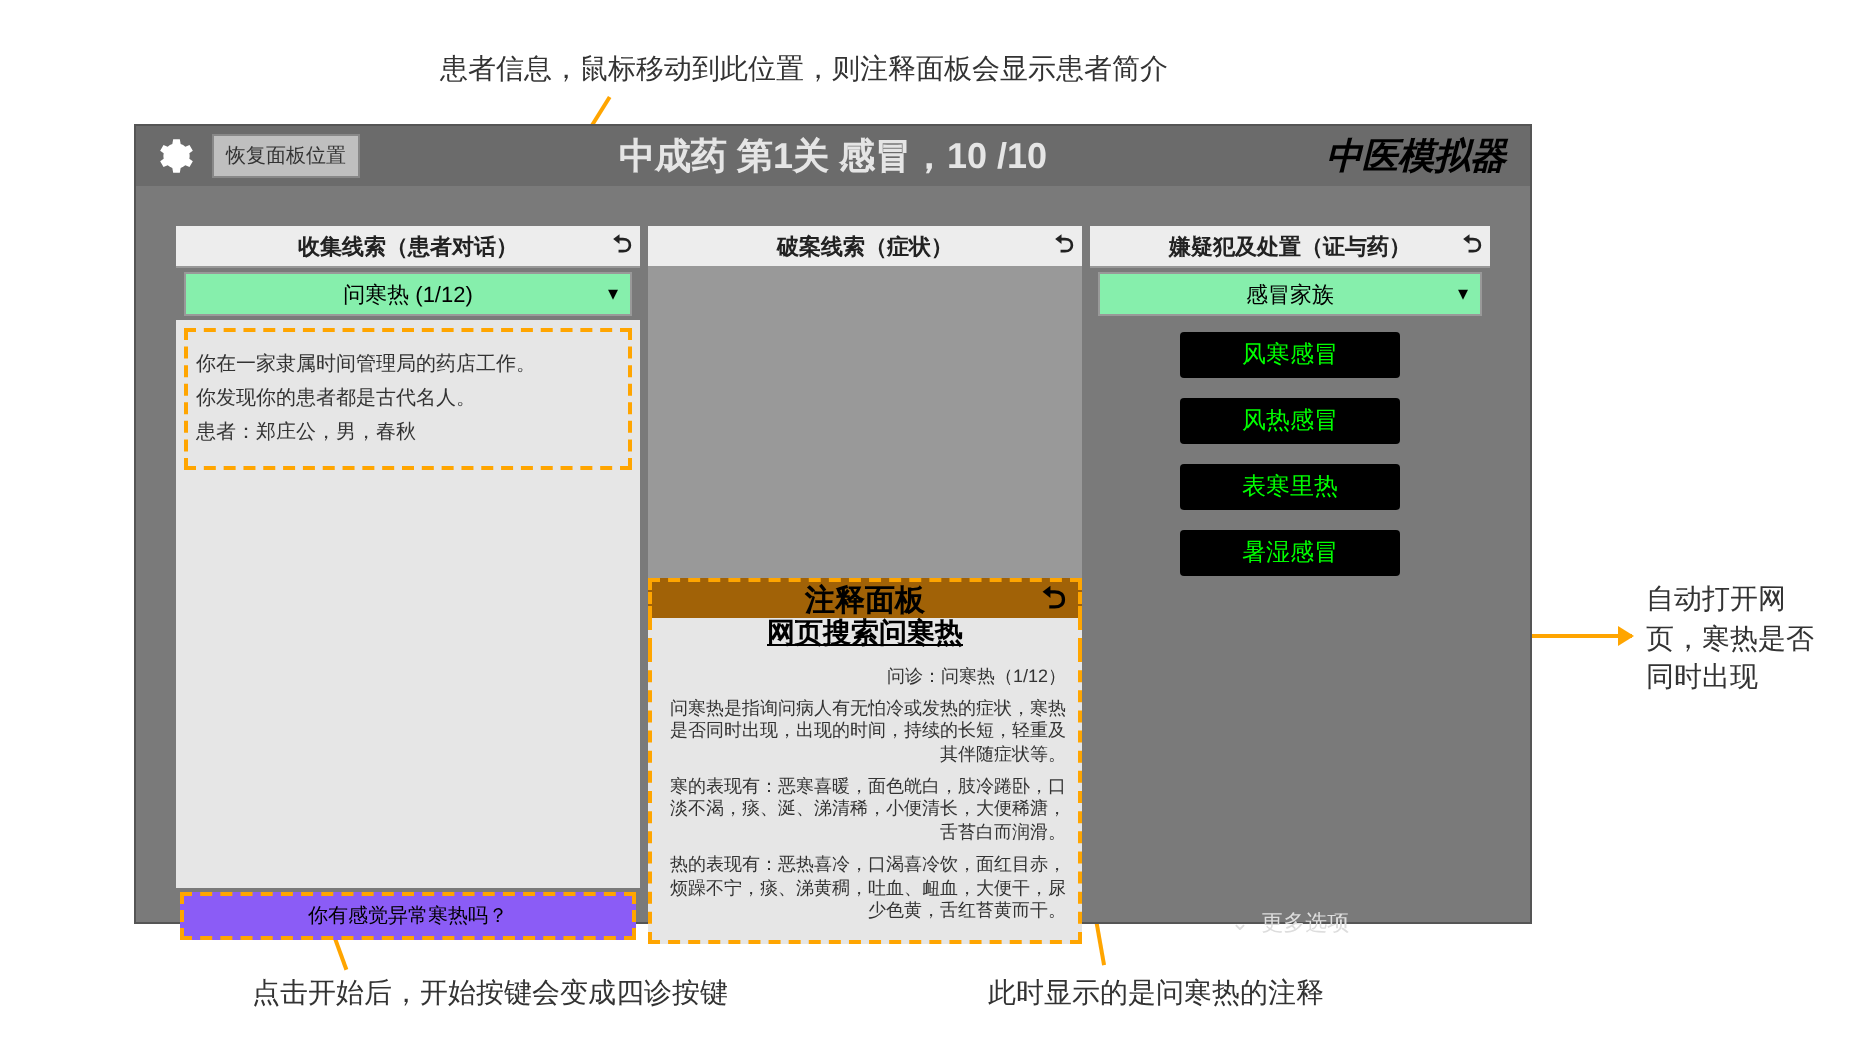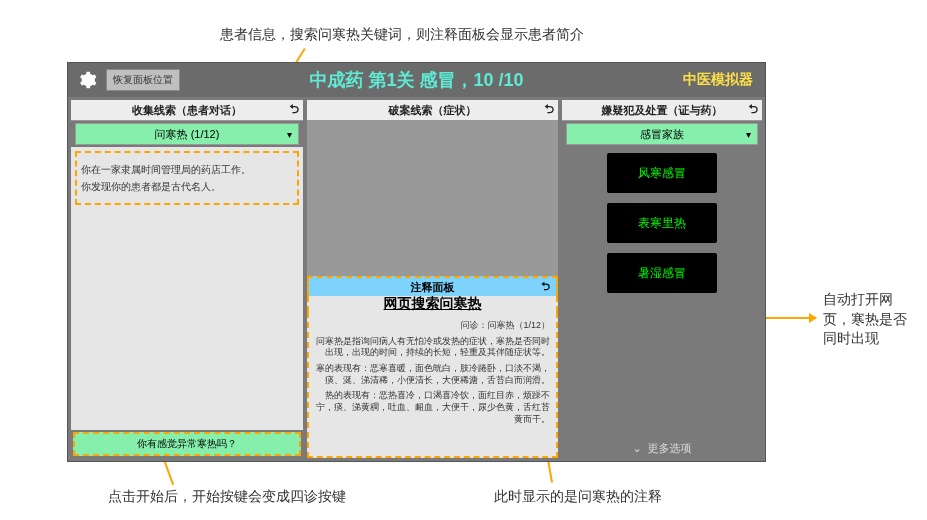--- a/index.html
+++ b/index.html
@@ -51,33 +51,34 @@
   padding: 3px 6px;
   border: 1px solid #888;
   margin-left: 4px;
 }
 .title-center {
   position: absolute;
   left: 50%;
   transform: translateX(-50%);
   font-size: 18px;
   font-weight: bold;
-  color: #5eead4;
+  color: #e5e5e5;
 }
 .title-right {
   position: absolute;
   right: 12px;
-  font-size: 14px;
-  font-weight: bold;
-  color: #fde047;
+  font-size: 18px;
+  font-weight: bold;
+  color: #000000;
+  font-style: italic;
 }
 .panels {
   flex: 1;
   display: flex;
-  padding: 3px;
+  padding: 20px;
   gap: 4px;
 }
 .panel {
   display: flex;
   flex-direction: column;
 }
 .panel-left { width: 232px; }
 .panel-mid { flex: 1; }
 .panel-right { width: 200px; font-family: Liberation Serif, serif; }
 .panel-header {
@@ -130,36 +131,36 @@
 }
 .dialog-box {
   border: 2px dashed #ffa500;
   padding: 6px 4px;
   width: 100%;
   box-sizing: border-box;
 }
 .dialog-box p { margin: 4px 0; line-height: 1.3; }
 .start-bar {
   height: 20px;
-  background: #86efac;
+  background: #8b5cf6;
   border: 2px dashed #ffa500;
   font-size: 10px;
   display: flex;
   align-items: center;
   justify-content: center;
   margin: 2px;
 }
 .panel-mid-top {
   height: 155px;
   background: #999;
 }
 .anno-header {
   height: 18px;
-  background: #7dd3fc;
-  font-size: 11px;
+  background: #a16207;
+  font-size: 15px;
   font-weight: bold;
   display: flex;
   align-items: center;
   justify-content: center;
   position: relative;
   border: 2px dashed #ffa500;
   border-bottom: none;
 }
 .anno-header .back-arrow {
   position: absolute;
@@ -192,21 +193,21 @@
 .pill-list {
   flex: 1;
   display: flex;
   flex-direction: column;
   align-items: center;
   gap: 10px;
   padding: 6px 8px 0;
 }
 .pill {
   width: 110px;
-  height: 40px;
+  height: 23px;
   background: #000;
   color: #0f0;
   font-size: 12px;
   display: flex;
   align-items: center;
   justify-content: center;
   border-radius: 2px;
 }
 .more-bar {
   height: 20px;
@@ -234,22 +235,22 @@
 .slant {
   position: absolute;
   width: 2px;
   background: #ffa500;
   transform-origin: top left;
 }
 </style>
 </head>
 <body>
 
-<div class="annotation" style="left:220px;top:26px;">患者信息，搜索问寒热关键词，则注释面板会显示患者简介</div>
-<div class="annotation" style="left:108px;top:488px;">点击开始后，开始按键会变成四诊按键</div>
+<div class="annotation" style="left:220px;top:26px;">患者信息，鼠标移动到此位置，则注释面板会显示患者简介</div>
+<div class="annotation" style="left:126px;top:488px;">点击开始后，开始按键会变成四诊按键</div>
 <div class="annotation" style="left:494px;top:488px;">此时显示的是问寒热的注释</div>
 <div class="annotation" style="left:823px;top:290px;width:90px;line-height:1.4;">自动打开网页，寒热是否同时出现</div>
 
 <div class="slant" style="left:304px;top:48px;height:115px;transform:rotate(32deg);"></div>
 <div class="slant" style="left:162px;top:457px;height:30px;transform:rotate(-20deg);"></div>
 <div class="slant" style="left:525px;top:335px;height:150px;transform:rotate(-10deg);"></div>
 <div class="arrow-line" style="left:716px;top:317px;width:100px;"></div>
 
 <div class="app-window">
 
@@ -271,20 +272,21 @@
         <span>收集线索（患者对话）</span>
         <span class="back-arrow">⮌</span>
       </div>
       <div class="dropdown">
         <span>问寒热 (1/12)</span>
       </div>
       <div class="panel-body">
         <div class="dialog-box">
           <p>你在一家隶属时间管理局的药店工作。</p>
           <p>你发现你的患者都是古代名人。</p>
+          <p>患者：郑庄公，男，春秋</p>
         </div>
       </div>
       <div class="start-bar">
         <span>你有感觉异常寒热吗？</span>
       </div>
     </div>
 
     <div class="panel panel-mid">
       <div class="panel-header">
         <span>破案线索（症状）</span>
@@ -309,20 +311,21 @@
     <div class="panel panel-right">
       <div class="panel-header">
         <span>嫌疑犯及处置（证与药）</span>
         <span class="back-arrow">⮌</span>
       </div>
       <div class="dropdown">
         <span>感冒家族</span>
       </div>
       <div class="pill-list">
         <div class="pill">风寒感冒</div>
+        <div class="pill">风热感冒</div>
         <div class="pill">表寒里热</div>
         <div class="pill">暑湿感冒</div>
       </div>
       <div class="more-bar">
         <span>⌄</span>
         <span>更多选项</span>
       </div>
     </div>
 
   </div>

